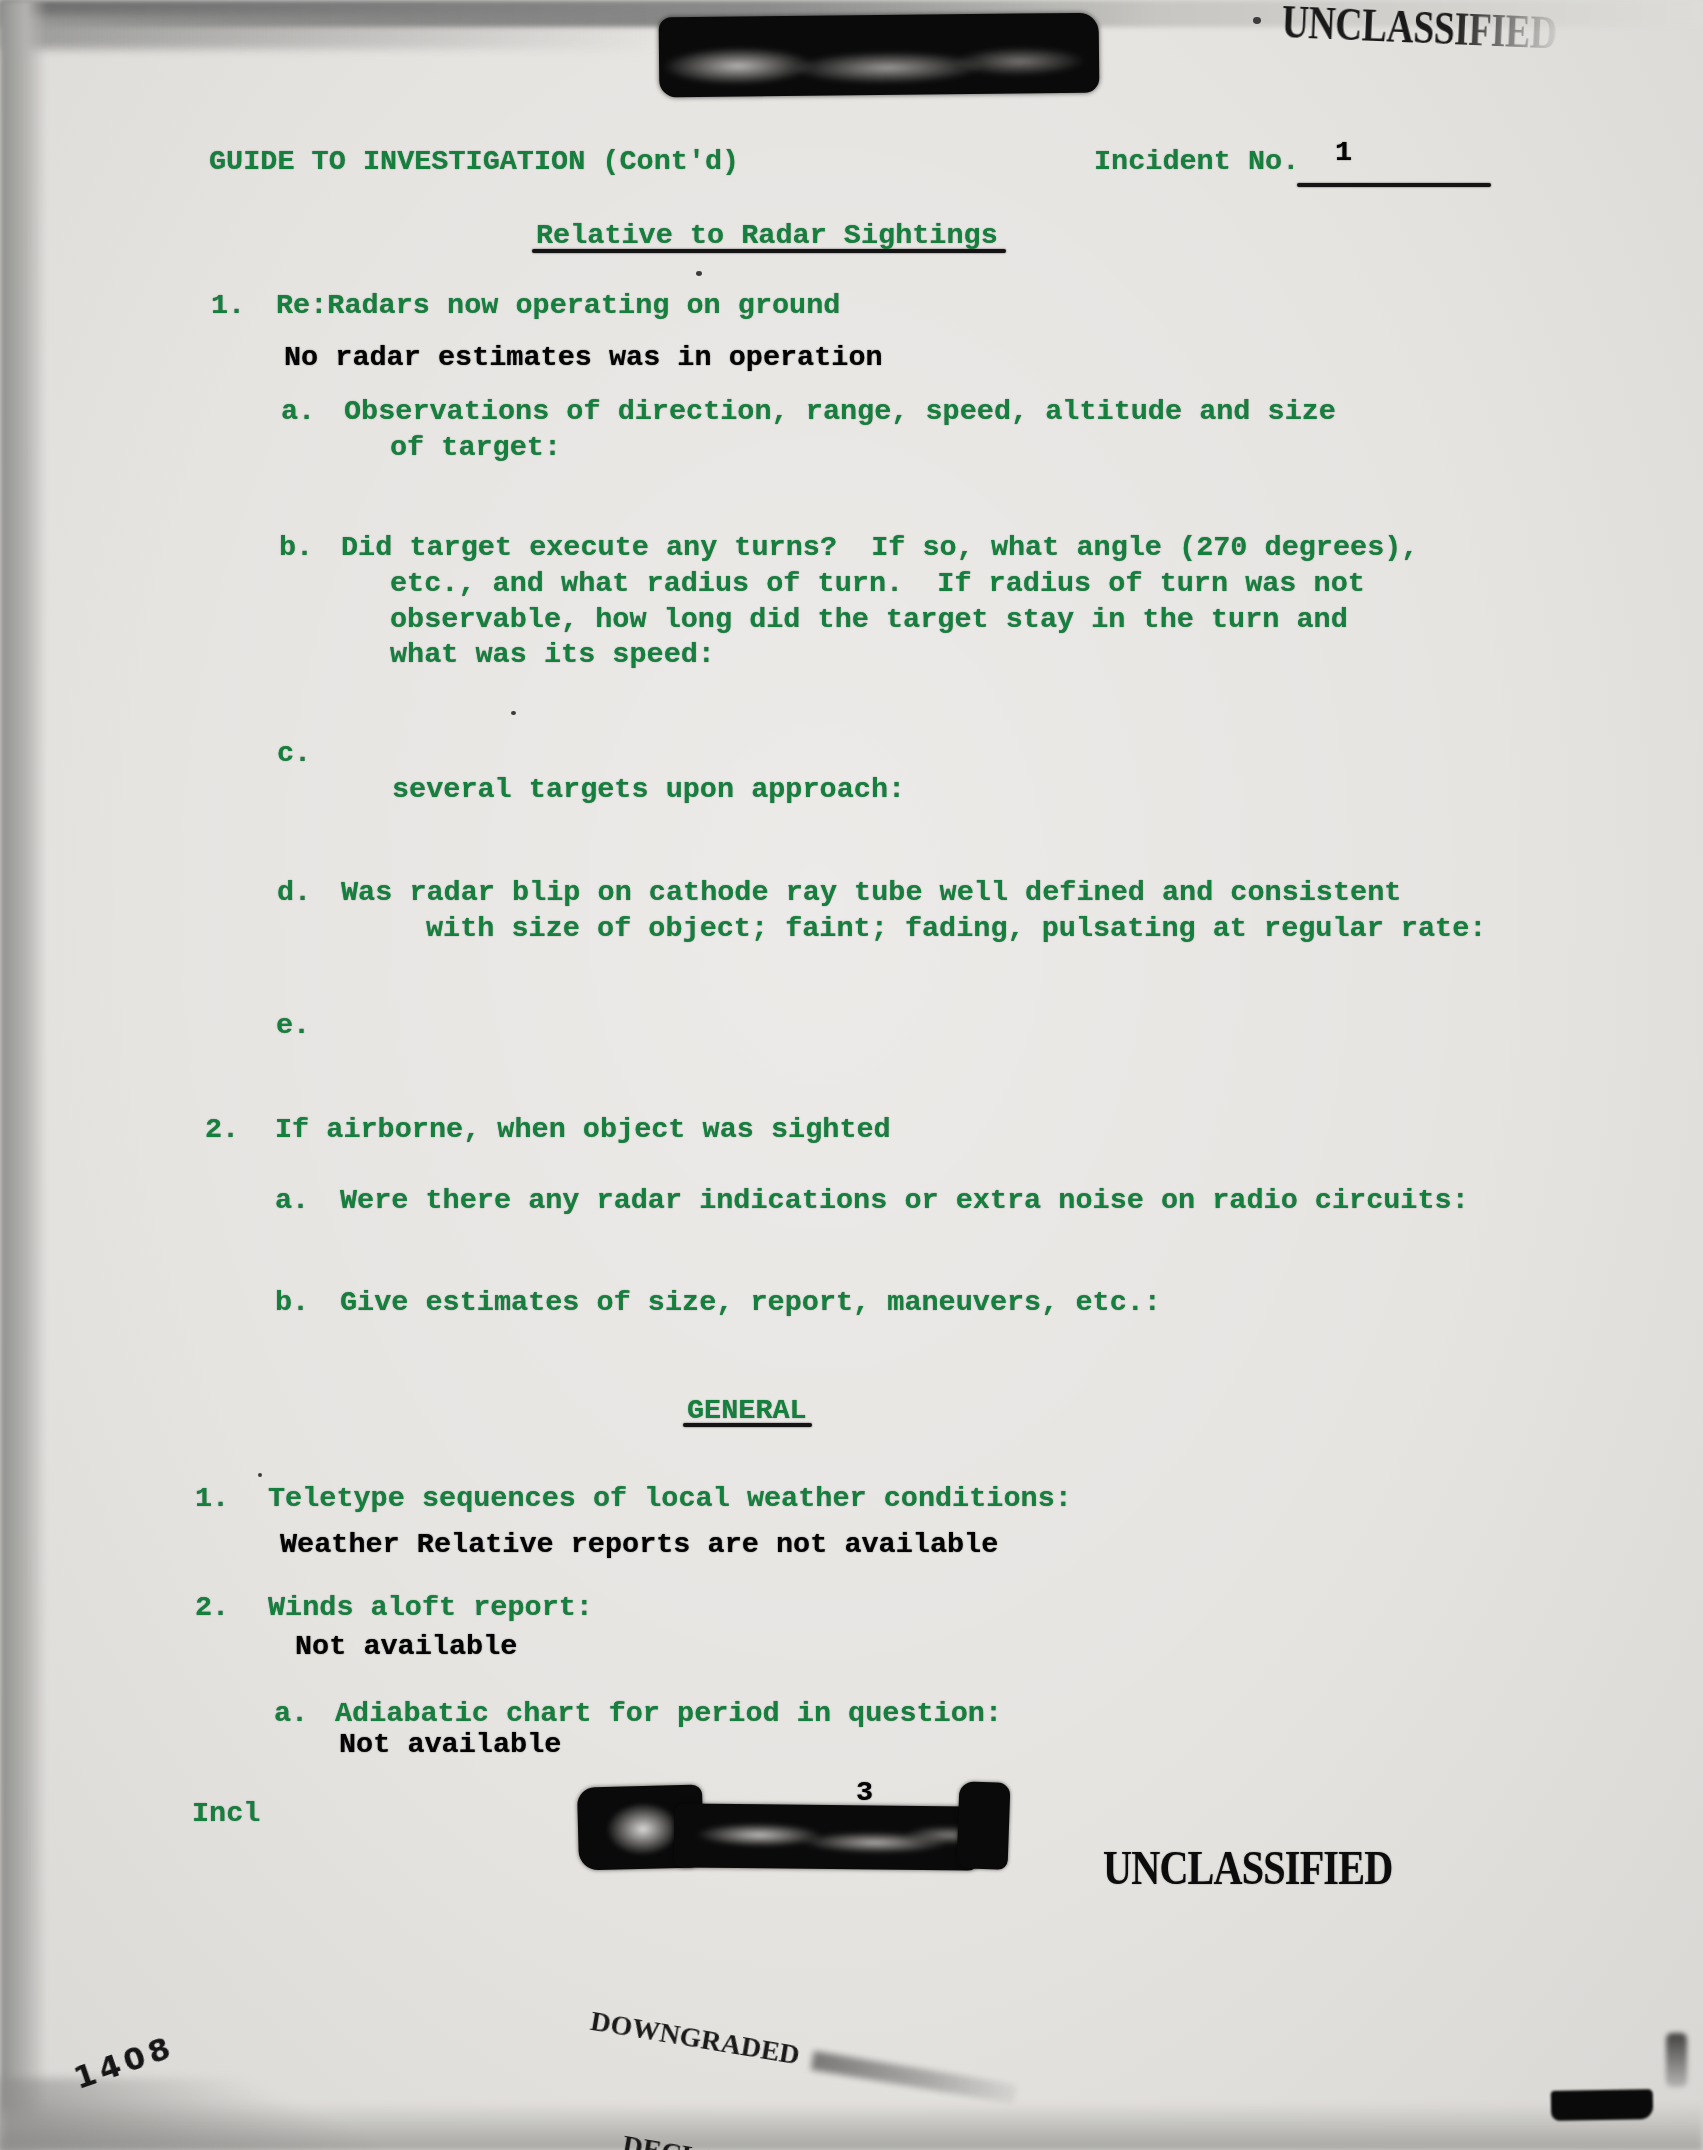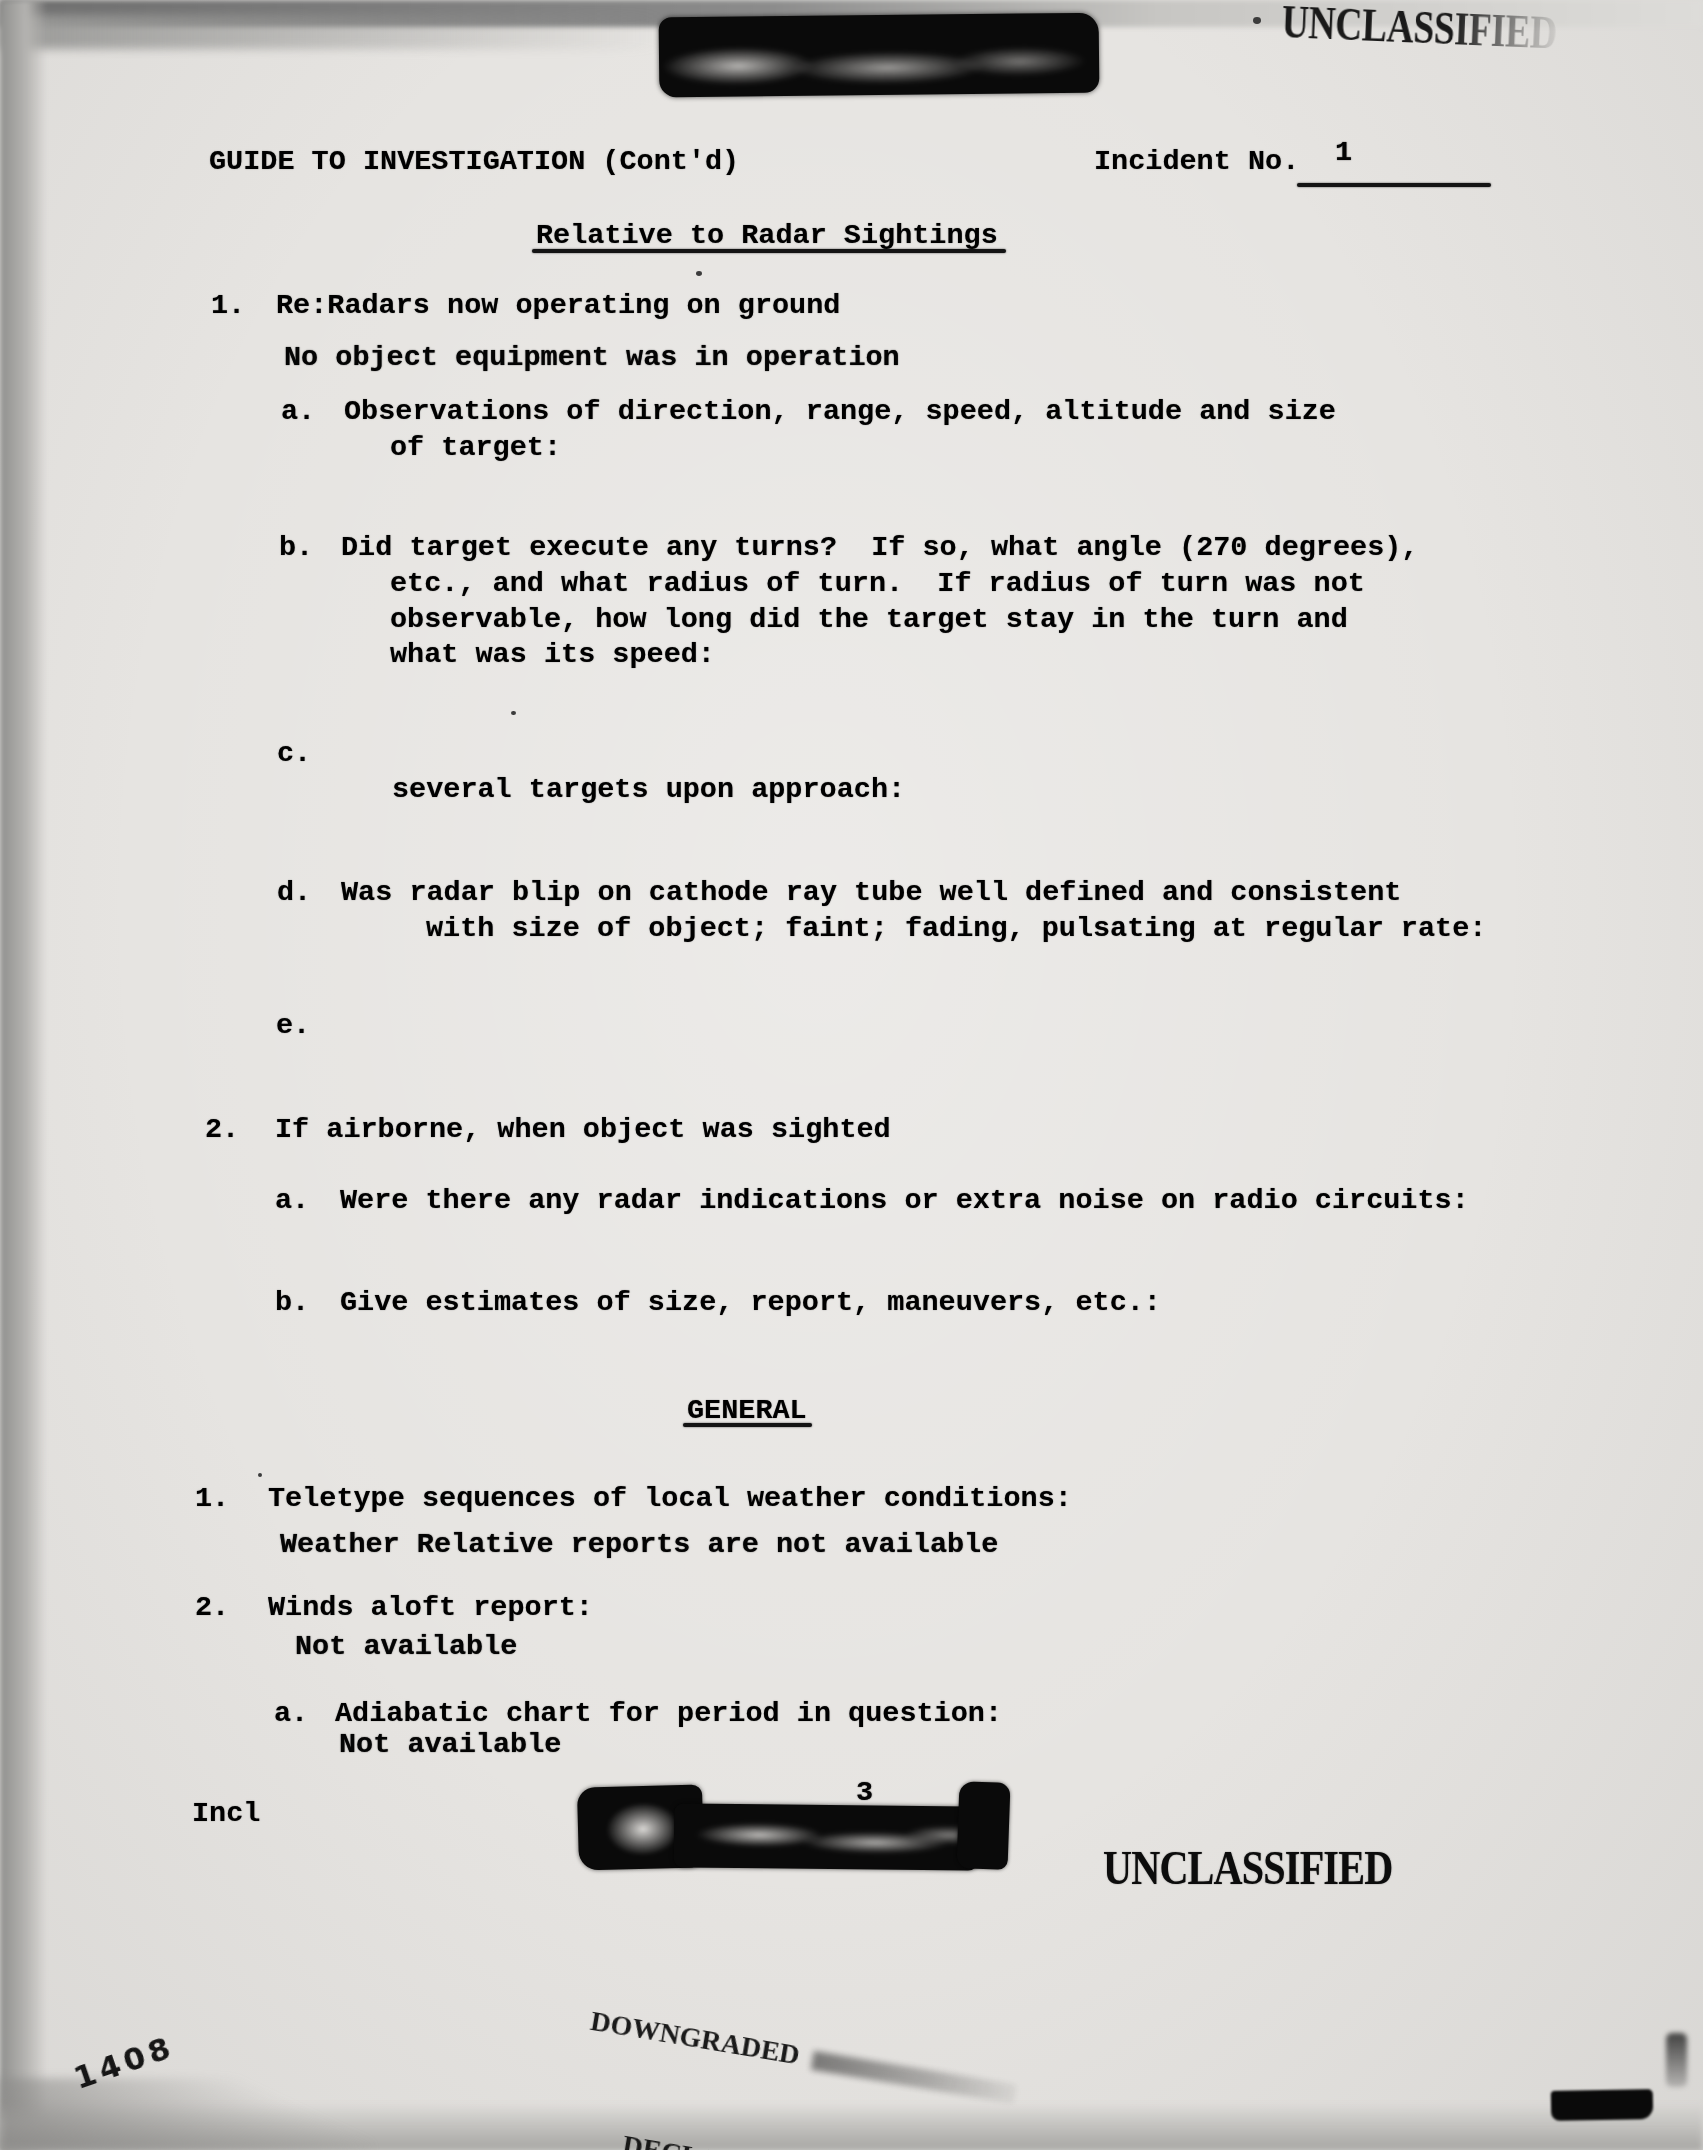--- a/index.html
+++ b/index.html
@@ -14,21 +14,21 @@
   .edge-left{position:absolute;left:0;top:0;width:47px;height:100%;
     background:linear-gradient(to right,#8f8f8d 0%,#b5b4b1 55%,rgba(230,228,225,0) 100%);
     filter:blur(2.5px);}
   .edge-bottom{position:absolute;left:0;top:2103px;width:100%;height:48px;
     background:linear-gradient(to top,#a6a5a2 0%,#c4c3c0 55%,rgba(230,228,225,0) 100%);
     filter:blur(3.4px);}
   .edge-bottom-left{position:absolute;left:0;top:2078px;width:373px;height:73px;
     background:linear-gradient(25deg,#8d8c8a 0%,rgba(196,195,192,0) 75%);filter:blur(4.4px);}
   .vignette{position:absolute;inset:0;background:radial-gradient(ellipse at 48% 42%,rgba(255,255,255,0.25) 0%,rgba(255,255,255,0) 55%,rgba(120,120,118,0.12) 100%);}
   
-  .t{position:absolute;font-size:28.5px;line-height:1.05;font-weight:700;color:#000000;
+  .t{position:absolute;font-size:28.5px;line-height:1.05;font-weight:700;color:#15803d;
      white-space:pre;text-shadow:0 0 1.2px rgba(25,25,25,0.55);filter:blur(0.2px);}
   .ans{color:#040404;text-shadow:0 0 1.3px rgba(0,0,0,0.8);}
   .uline{position:absolute;background:#141414;height:3.9px;border-radius:2px;
      box-shadow:0 0 2px rgba(10,10,10,0.7);filter:blur(0.3px);}
   
   .stamp{position:absolute;font-family:"Liberation Serif",serif;font-weight:700;color:#0c0c0c;}
   .stamp-top{font-size:47px;letter-spacing:-0.5px;transform:rotate(2.4deg) scaleX(0.80);
      transform-origin:left top;filter:blur(0.5px);opacity:0.93;
      -webkit-mask-image:linear-gradient(to right,#000 62%,rgba(0,0,0,0.35) 88%,rgba(0,0,0,0.08) 100%);
      mask-image:linear-gradient(to right,#000 62%,rgba(0,0,0,0.35) 88%,rgba(0,0,0,0.08) 100%);}
@@ -102,21 +102,21 @@
   <div class="t" style="left:209px;top:147px;">GUIDE TO INVESTIGATION (Cont'd)</div>
   <div class="t" style="left:1094px;top:147px;">Incident No.</div>
   <div class="t ans" style="left:1335px;top:138px;">1</div>
   <div class="uline" style="left:1297px;top:183px;width:194px;"></div>
 
   <div class="t" style="left:536px;top:221px;">Relative to Radar Sightings</div>
   <div class="uline" style="left:532px;top:249px;width:474px;"></div>
 
   <div class="t" style="left:211px;top:291px;">1.</div>
   <div class="t" style="left:276px;top:291px;">Re:Radars now operating on ground</div>
-  <div class="t ans" style="left:284px;top:343px;">No object equipment was in operation</div>
+  <div class="t ans" style="left:284px;top:343px;">No radar estimates was in operation</div>
 
   <div class="t" style="left:281px;top:397px;">a.</div>
   <div class="t" style="left:344px;top:397px;">Observations of direction, range, speed, altitude and size</div>
   <div class="t" style="left:390px;top:433px;">of target:</div>
 
   <div class="t" style="left:279px;top:533px;">b.</div>
   <div class="t" style="left:341px;top:533px;">Did target execute any turns?  If so, what angle (270 degrees),</div>
   <div class="t" style="left:390px;top:569px;">etc., and what radius of turn.  If radius of turn was not</div>
   <div class="t" style="left:390px;top:605px;">observable, how long did the target stay in the turn and</div>
   <div class="t" style="left:390px;top:640px;">what was its speed:</div>

